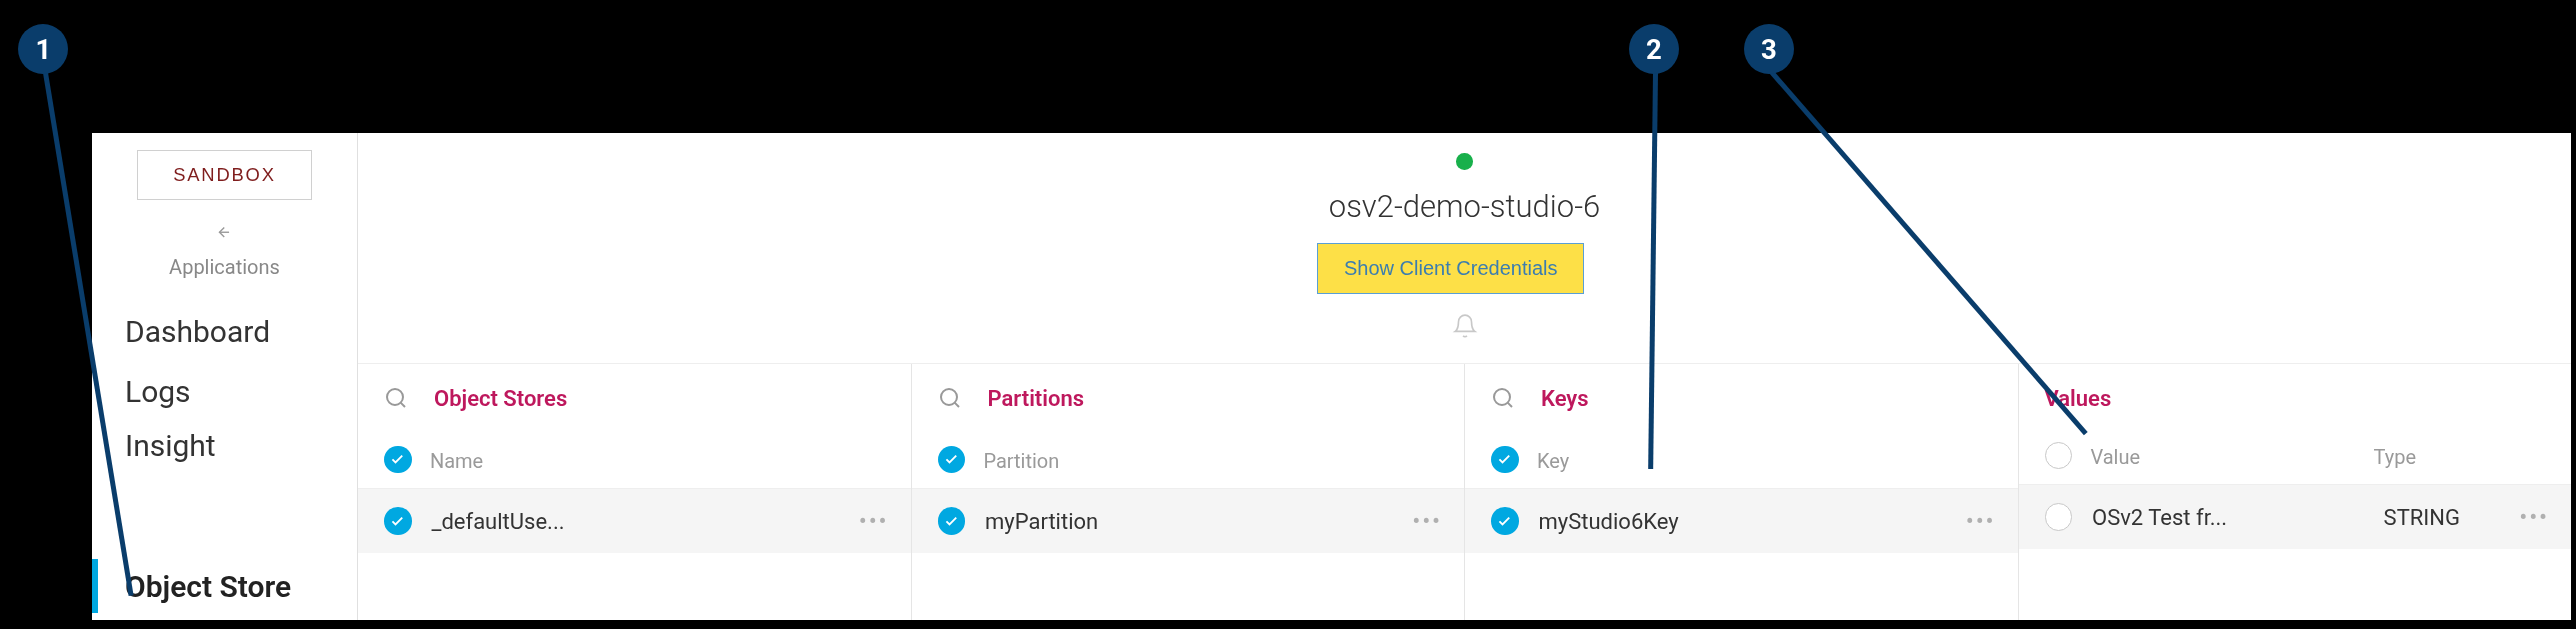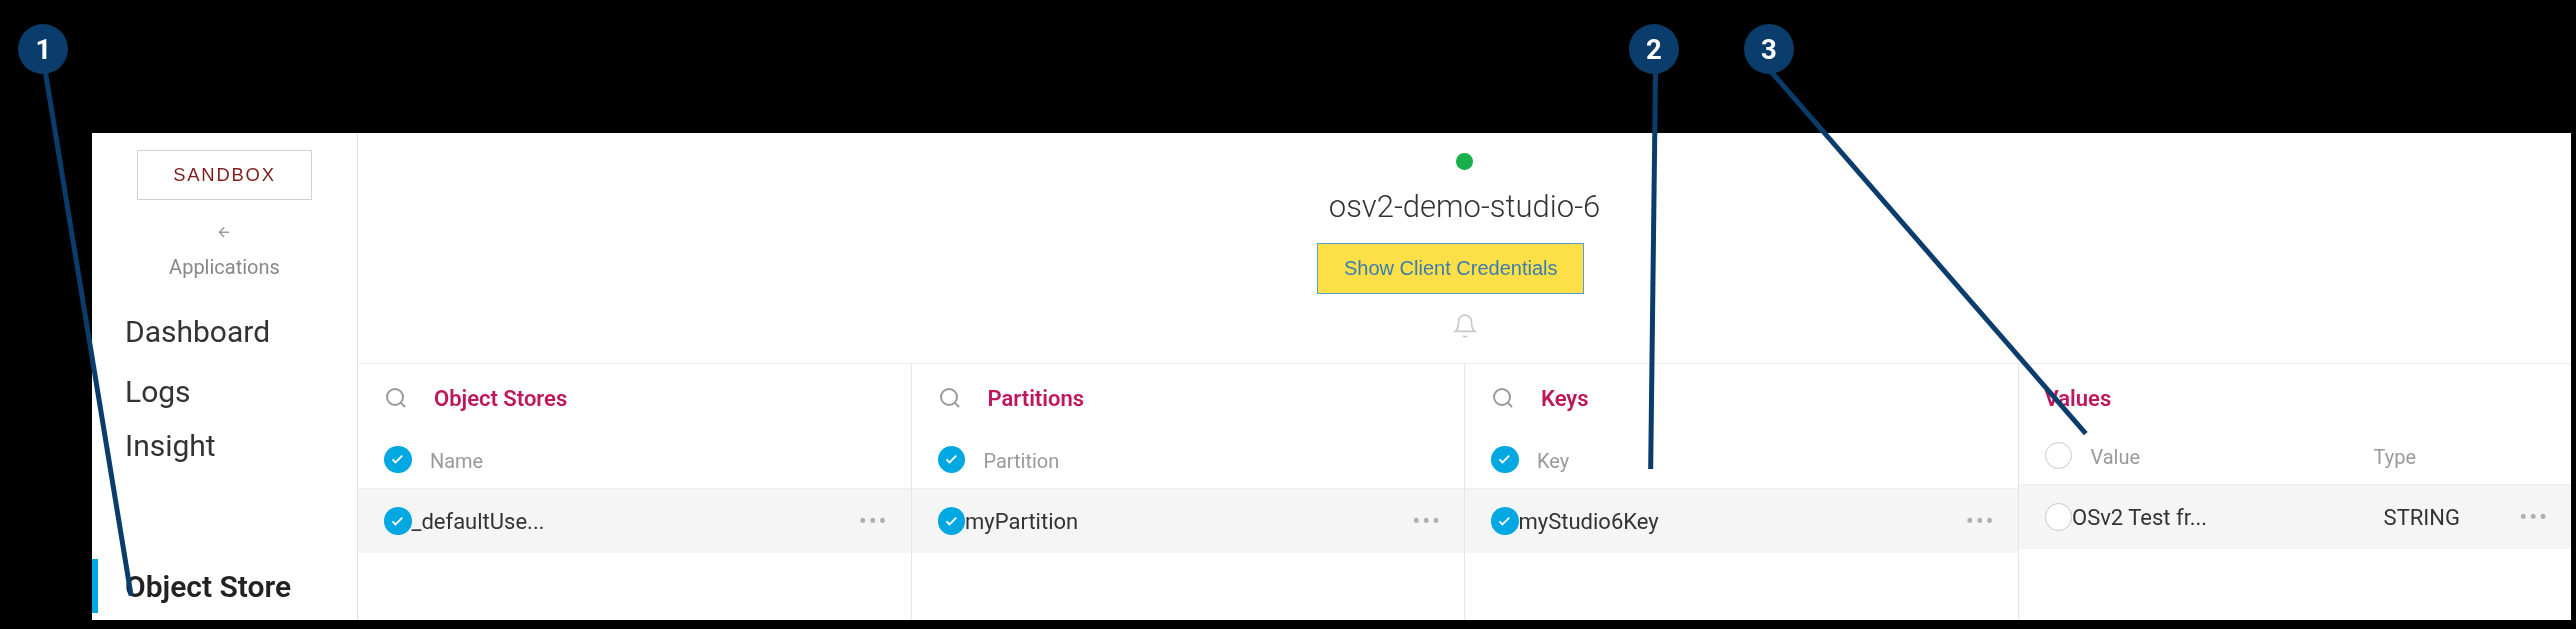--- a/index.html
+++ b/index.html
@@ -133,20 +133,21 @@
     color: #9a9a9a;
     border-bottom: 0.9px solid #eee;
   }
   .col-subhead .subcol2 {
     margin-left: auto;
     padding-right: 129px;
   }
   .row {
     display: flex;
     align-items: center;
+    gap: 20px;
     padding: 18.4px 26px;
     font-size: 22px;
     color: #333;
     background: #f5f5f5;
     position: relative;
   }
   .row .value2 {
     position: absolute;
     right: 111px;
   }

